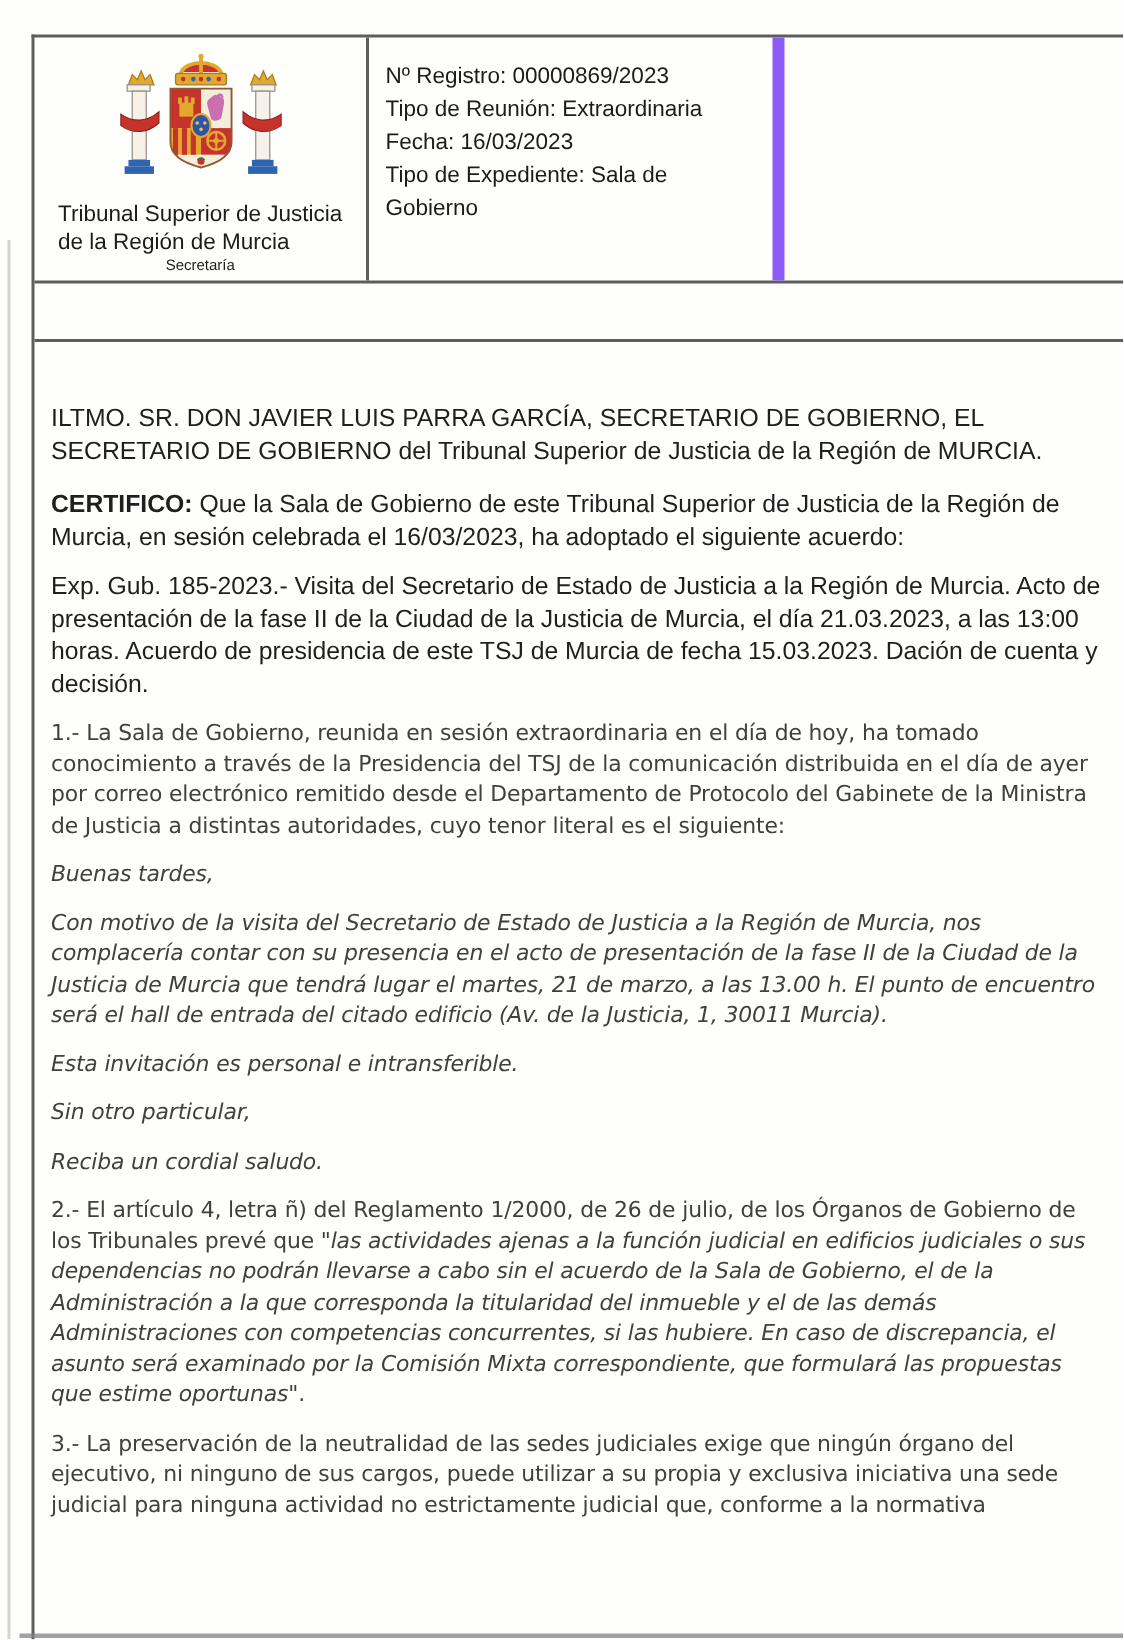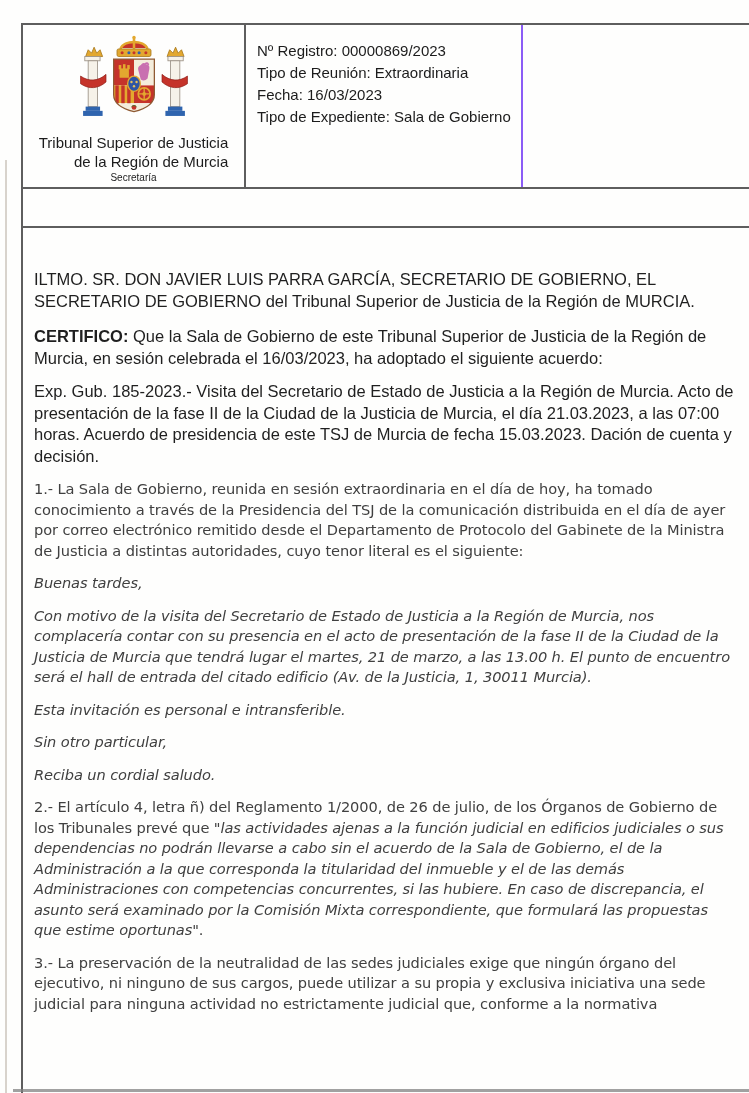--- a/index.html
+++ b/index.html
@@ -12,24 +12,24 @@
   .scan-shadow-left { position:absolute; left:5px; top:160px; bottom:0; width:2px; background:#d8d3cc; }
   .frame {
     position:absolute; left:21px; top:23px; width:728px; height:1070px;
     border-left:2px solid #5e5e5e; border-top:2px solid #5e5e5e;
   }
   .header-row { display:flex; height:164px; border-bottom:2px solid #5e5e5e; }
   .cell-org {
     width:223px; border-right:2px solid #5e5e5e;
     display:flex; flex-direction:column; align-items:center; padding-top:9px;
   }
-  .org-name { text-align:right; font-size:15px; line-height:19px; color:#1c1c1c; margin-top:3px; }
+  .org-name { text-align:left; font-size:15px; line-height:19px; color:#1c1c1c; margin-top:3px; }
   .org-sub { text-align:center; font-size:10px; line-height:13px; color:#1c1c1c; }
   .cell-registry {
-    width:277px; border-right:2px solid #8b5cf6;
+    width:277px; border-right:8px solid #8b5cf6;
     padding:15px 6px 0 11px; font-size:15px; line-height:22px; color:#1c1c1c;
   }
   .cell-blank { flex:1; }
   .spacer-row { height:39px; border-bottom:2px solid #5e5e5e; }
   .doc-body { padding:41px 12px 0 11px; overflow:hidden; }
   .para-sans {
     font-family:"Liberation Sans", sans-serif;
     font-size:16.5px; line-height:21.5px; color:#1f1f1f;
     max-width:702px; margin-bottom:12px;
   }
@@ -147,21 +147,21 @@
       <div class="cell-blank"></div>
     </div>
 
     <div class="spacer-row"></div>
 
     <div class="doc-body">
       <p class="para-sans">ILTMO. SR. DON JAVIER LUIS PARRA GARCÍA, SECRETARIO DE GOBIERNO, EL SECRETARIO DE GOBIERNO del Tribunal Superior de Justicia de la Región de MURCIA.</p>
 
       <p class="para-sans para-certifico"><strong>CERTIFICO:</strong> <span>Que la Sala de Gobierno de este Tribunal Superior de Justicia de la Región de Murcia, en sesión celebrada el 16/03/2023, ha adoptado el siguiente acuerdo:</span></p>
 
-      <p class="para-sans">Exp. Gub. 185-2023.- Visita del Secretario de Estado de Justicia a la Región de Murcia. Acto de presentación de la fase II de la Ciudad de la Justicia de Murcia, el día 21.03.2023, a las 07:00 horas. Acuerdo de presidencia de este TSJ de Murcia de fecha 15.03.2023. Dación de cuenta y decisión.</p>
+      <p class="para-sans">Exp. Gub. 185-2023.- Visita del Secretario de Estado de Justicia a la Región de Murcia. Acto de presentación de la fase II de la Ciudad de la Justicia de Murcia, el día 21.03.2023, a las 13:00 horas. Acuerdo de presidencia de este TSJ de Murcia de fecha 15.03.2023. Dación de cuenta y decisión.</p>
 
       <p class="para-tah">1.- La Sala de Gobierno, reunida en sesión extraordinaria en el día de hoy, ha tomado conocimiento a través de la Presidencia del TSJ de la comunicación distribuida en el día de ayer por correo electrónico remitido desde el Departamento de Protocolo del Gabinete de la Ministra de Justicia a distintas autoridades, cuyo tenor literal es el siguiente:</p>
 
       <p class="para-tah italic">Buenas tardes,</p>
       <p class="para-tah italic">Con motivo de la visita del Secretario de Estado de Justicia a la Región de Murcia, nos complacería contar con su presencia en el acto de presentación de la fase II de la Ciudad de la Justicia de Murcia que tendrá lugar el martes, 21 de marzo, a las 13.00 h. El punto de encuentro será el hall de entrada del citado edificio (Av. de la Justicia, 1, 30011 Murcia).</p>
       <p class="para-tah italic">Esta invitación es personal e intransferible.</p>
       <p class="para-tah italic">Sin otro particular,</p>
       <p class="para-tah italic">Reciba un cordial saludo.</p>
 
       <p class="para-tah"><span>2.- El artículo 4, letra ñ) del Reglamento 1/2000, de 26 de julio, de los Órganos de Gobierno de los Tribunales prevé que </span><em>"las actividades ajenas a la función judicial en edificios judiciales o sus dependencias no podrán llevarse a cabo sin el acuerdo de la Sala de Gobierno, el de la Administración a la que corresponda la titularidad del inmueble y el de las demás Administraciones con competencias concurrentes, si las hubiere. En caso de discrepancia, el asunto será examinado por la Comisión Mixta correspondiente, que formulará las propuestas que estime oportunas"</em><span>.</span></p>

